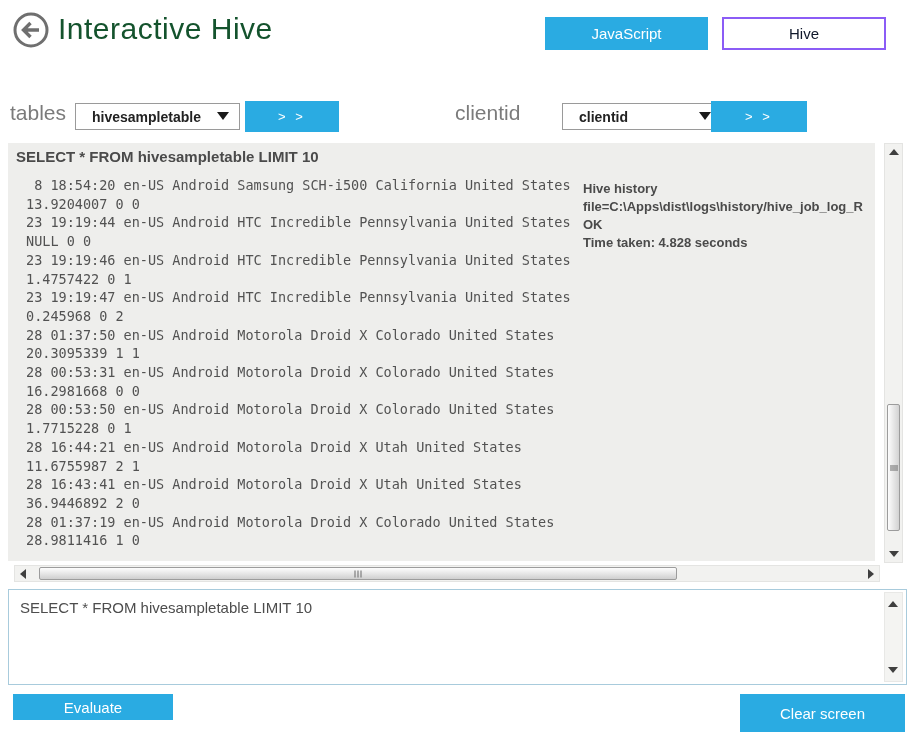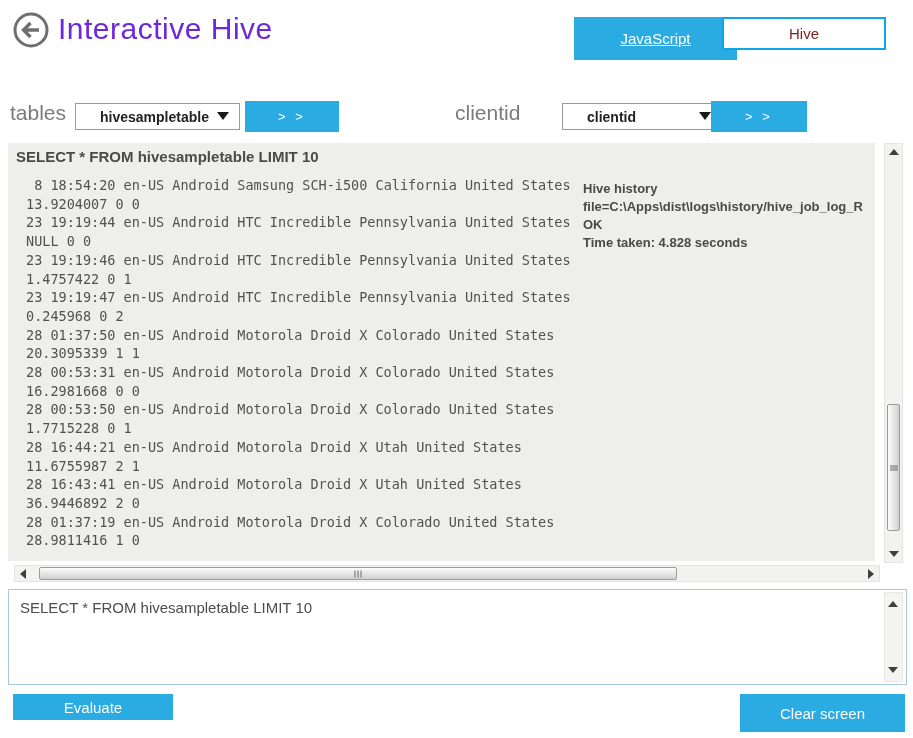--- a/index.html
+++ b/index.html
@@ -1,33 +1,33 @@
 <!DOCTYPE html>
 <html><head>
 <meta charset="utf-8">
 <style>
   * { margin:0; padding:0; box-sizing:border-box; }
   html,body { width:913px; height:738px; background:#ffffff; font-family:"Liberation Sans","DejaVu Sans",sans-serif; overflow:hidden; }
   .abs { position:absolute; }
 
   
   #back-btn { left:12px; top:11px; width:38px; height:38px; cursor:pointer; }
-  #page-title { left:58px; top:12px; font-size:30px; font-weight:300; color:#6d28d9; letter-spacing:0.5px; }
+  #page-title { left:58px; top:12px; font-size:30px; font-weight:300; color:#14532d; letter-spacing:0.5px; }
 
   .btn { display:flex; align-items:center; justify-content:center; font-size:15px; cursor:pointer; user-select:none; }
   .btn-solid { background:#2aabe2; color:#ffffff; border:none; }
-  .btn-outline { background:#ffffff; color:#7f1d1d; border:2px solid #0ea5e9; }
-  #btn-javascript { left:574px; top:17px; width:163px; height:43px;text-decoration:underline; }
+  .btn-outline { background:#ffffff; color:#0f172a; border:2px solid #8b5cf6; }
+  #btn-javascript { left:545px; top:17px; width:163px; height:33px; }
   #btn-hive { left:722px; top:17px; width:164px; height:33px; }
 
   
   .sel-label { font-size:21px; color:#7b7b7b; top:101px; }
   #tables-label { left:10px;text-align:center; }
   #columns-label { left:455px; }
-  .combo { top:103px; height:27px; background:#fff; border:1px solid #9a9a9a; display:flex; align-items:center; font-size:14px; font-weight:600; color:#222; padding-left:24px; cursor:pointer; }
+  .combo { top:103px; height:27px; background:#fff; border:1px solid #9a9a9a; display:flex; align-items:center; font-size:14px; font-weight:600; color:#222; padding-left:16px; cursor:pointer; }
   #tables-combo { left:75px; width:165px; }
   #columns-combo { left:562px; width:160px; }
   .combo .caret { position:absolute; right:10px; top:8px; width:0; height:0; border-left:6px solid transparent; border-right:6px solid transparent; border-top:8px solid #1a1a1a; }
   .send-btn { top:101px; height:31px; font-size:13px; letter-spacing:3px; }
   #tables-send { left:245px; width:94px; }
   #columns-send { left:711px; width:96px; }
 
   
   #output-box { left:8px; top:143px; width:867px; height:418px; background:#eeeeec; overflow:hidden; }
   #query-header { left:8px; top:5px; font-size:15px; font-weight:bold; color:#4a4a4a; }

